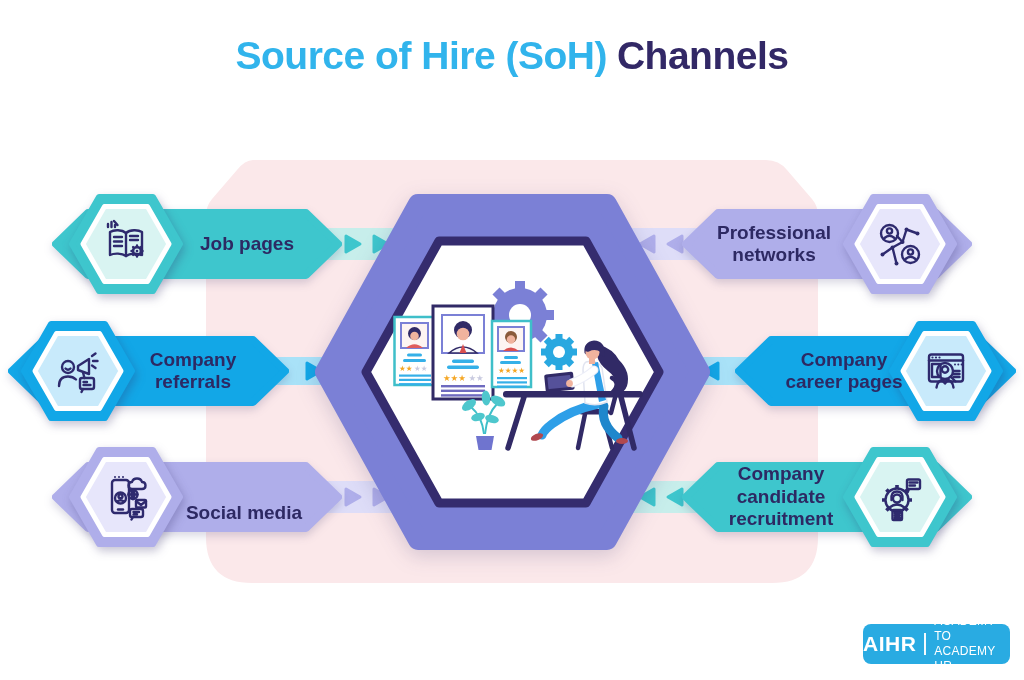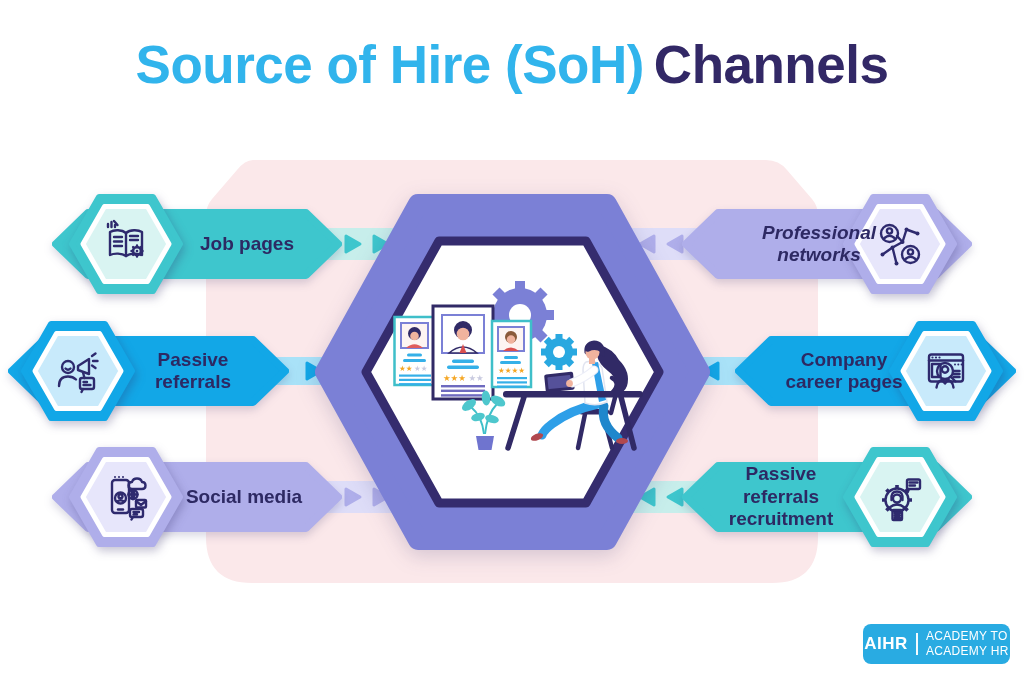--- a/index.html
+++ b/index.html
@@ -3,42 +3,42 @@
 <meta charset="utf-8">
 <style>
   html,body{margin:0;padding:0;}
   body{
     width:1024px;height:680px;position:relative;overflow:hidden;
     background:#ffffff;
     font-family:"Liberation Sans", sans-serif;
   }
   .title{
     position:absolute;top:34px;left:0;width:1024px;text-align:center;
-    font-size:53px;font-weight:800;letter-spacing:-0.5px;z-index:3;margin:0;
+    font-size:39px;font-weight:800;letter-spacing:-0.5px;z-index:3;margin:0;
   }
   .title .hl{color:#31B4EC;margin-right:10px;}
   .title .dk{color:#322866;}
   svg.scene{position:absolute;top:0;left:0;z-index:1;}
   .label{
     position:absolute;z-index:2;display:flex;align-items:center;justify-content:center;
     text-align:center;font-weight:700;font-size:19px;line-height:1.18;color:#2D2963;
   }
   .shadow-bar{filter:drop-shadow(0 4px 4px rgba(45,41,99,0.18));}
   .shadow-badge{filter:drop-shadow(2px 4px 5px rgba(45,41,99,0.28));}
   .shadow-hex{filter:drop-shadow(0 6px 10px rgba(45,41,99,0.18));}
   .ic path,.ic rect,.ic circle{fill:none;stroke:#2E2A6E;stroke-width:2.4;stroke-linecap:round;stroke-linejoin:round;}
   .ic .fil{fill:#2E2A6E;stroke:none;}
   .ic .thick{stroke-width:3.6;stroke-linecap:butt;}
   .star{font-family:"DejaVu Sans",sans-serif;}
   .logo{
     position:absolute;left:863px;top:624px;width:147px;height:40px;z-index:3;
     background:#29ABE2;border-radius:8px;display:flex;align-items:center;
     justify-content:center;gap:8px;color:#fff;
   }
-  .logo .brand{font-size:17px;font-weight:800;letter-spacing:0.5px;}
+  .logo .brand{font-size:21px;font-weight:800;letter-spacing:0.5px;}
   .logo .div{width:2px;height:22px;background:#fff;opacity:.95;}
   .logo .tag{font-size:12px;font-weight:400;letter-spacing:0.3px;line-height:1.25;}
 </style>
 </head>
 <body>
 
 <h1 class="title"><span class="hl">Source of Hire (SoH)</span><span class="dk">Channels</span></h1>
 
 <svg class="scene" width="1024" height="680" viewBox="0 0 1024 680">
 
@@ -312,25 +312,25 @@
       <rect x="31" y="6.5" width="13" height="9.5" rx="1.5"></rect>
       <path d="M33.5 9.5 H41.5 M33.5 12.5 H39"></path>
       <path d="M33 16 L31.5 19.5"></path>
       <rect x="16.5" y="37" width="9.5" height="10" rx="1"></rect>
       <path d="M18.5 40 H24 M18.5 42.5 H24 M18.5 45 H24"></path>
     </g>
   </g>
 </svg>
 
 <div class="label" style="left:157px;top:204px;width:180px;height:80px;">Job pages</div>
-<div class="label" style="left:133px;top:331px;width:120px;height:80px;">Passive referrals</div>
-<div class="label" style="left:154px;top:457px;width:180px;height:80px;">Social media</div>
-<div class="label" style="left:749px;top:204px;width:140px;height:80px;font-style:italic;">Professional networks</div>
+<div class="label" style="left:133px;top:331px;width:120px;height:80px;">Company referrals</div>
+<div class="label" style="left:154px;top:473px;width:180px;height:80px;">Social media</div>
+<div class="label" style="left:704px;top:204px;width:140px;height:80px;">Professional networks</div>
 <div class="label" style="left:779px;top:331px;width:130px;height:80px;">Company career pages</div>
-<div class="label" style="left:722px;top:457px;width:118px;height:80px;">Passive referrals recruitment</div>
+<div class="label" style="left:722px;top:457px;width:118px;height:80px;">Company candidate recruitment</div>
 
 <div class="logo">
   <span class="brand">AIHR</span>
   <span class="div"></span>
   <span class="tag">
     <div>ACADEMY TO</div>
     <div>ACADEMY HR</div>
   </span>
 </div>
 

